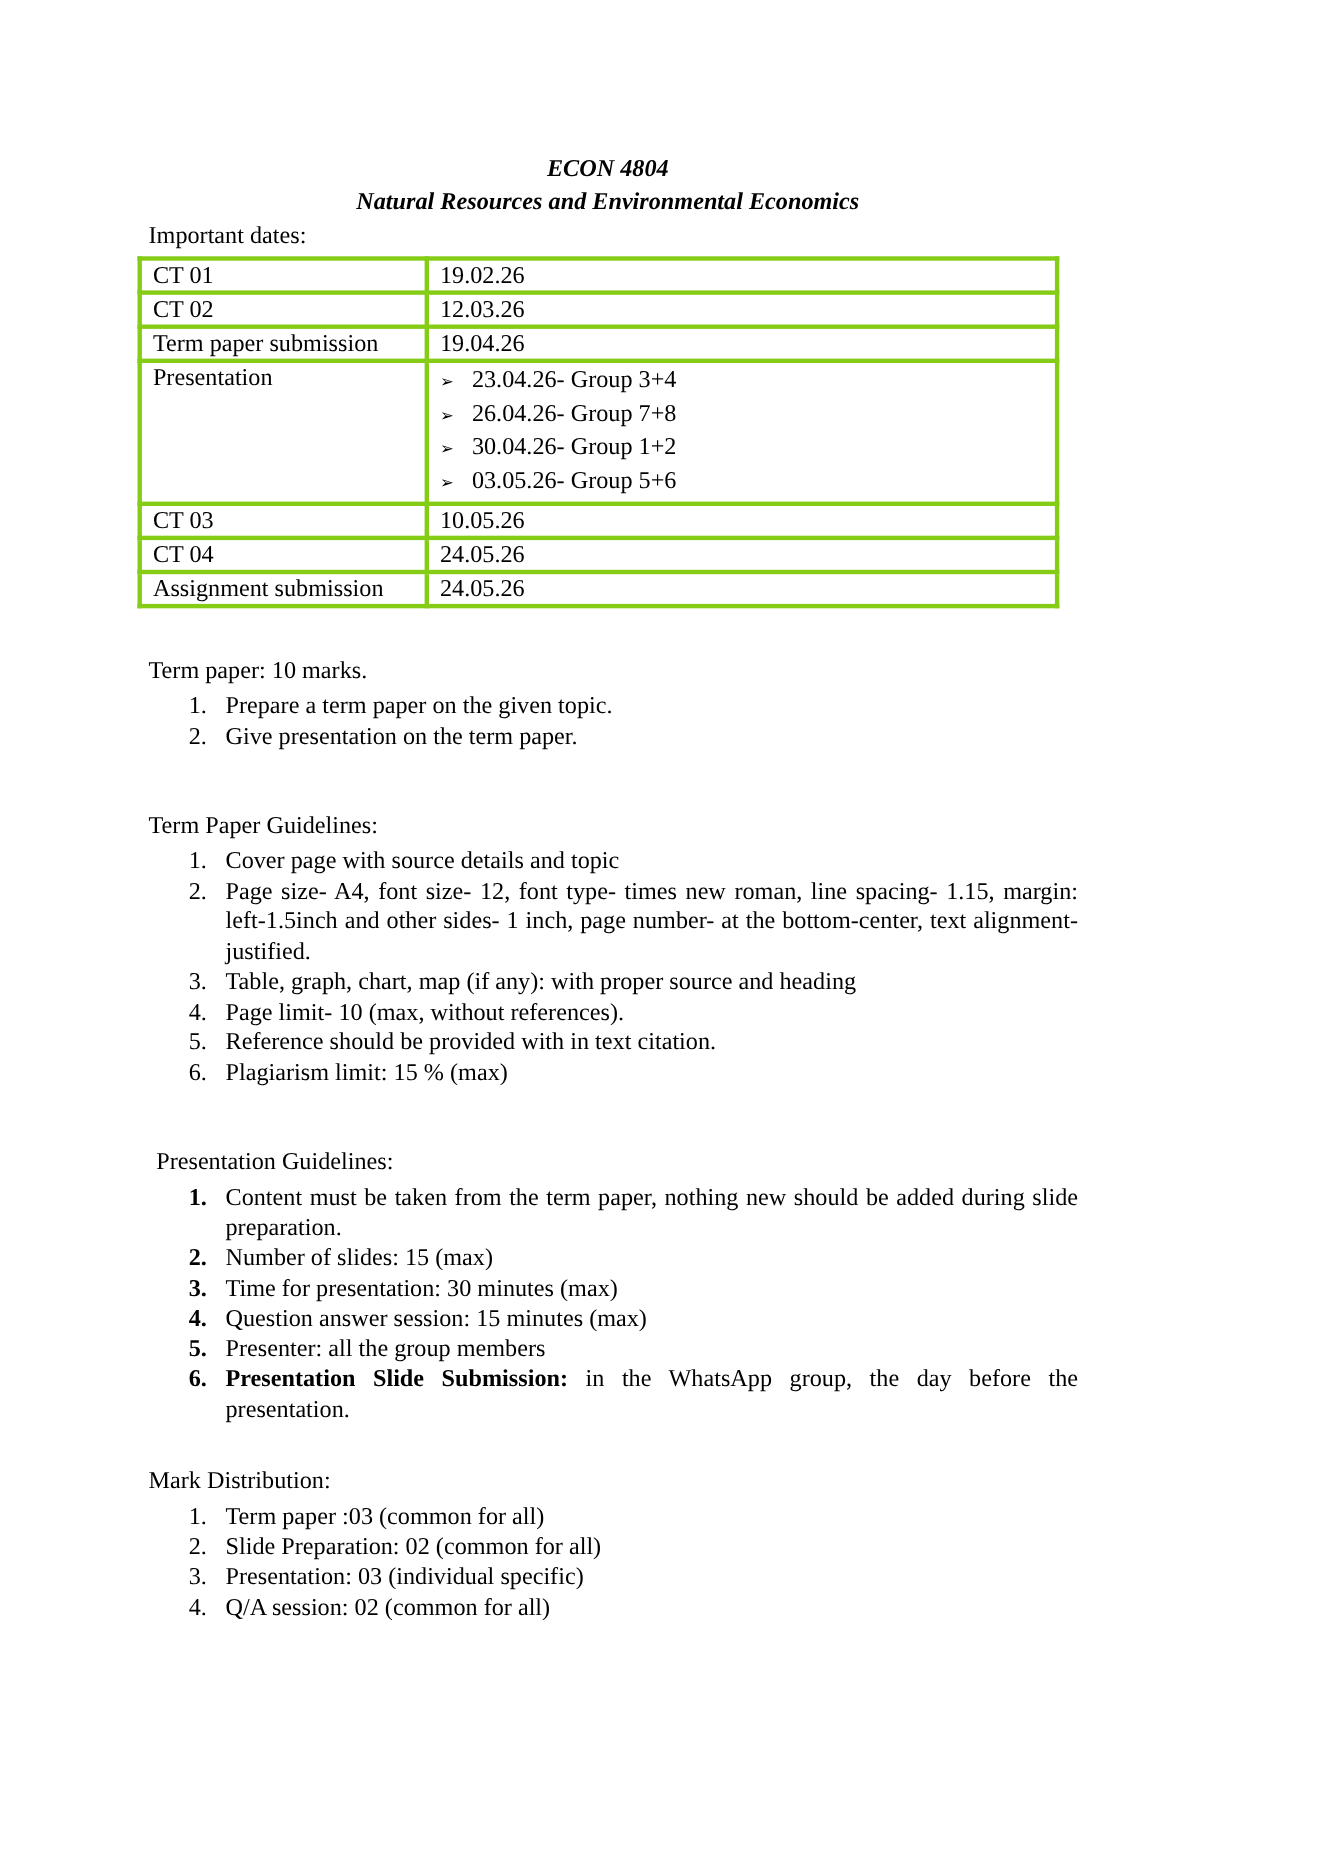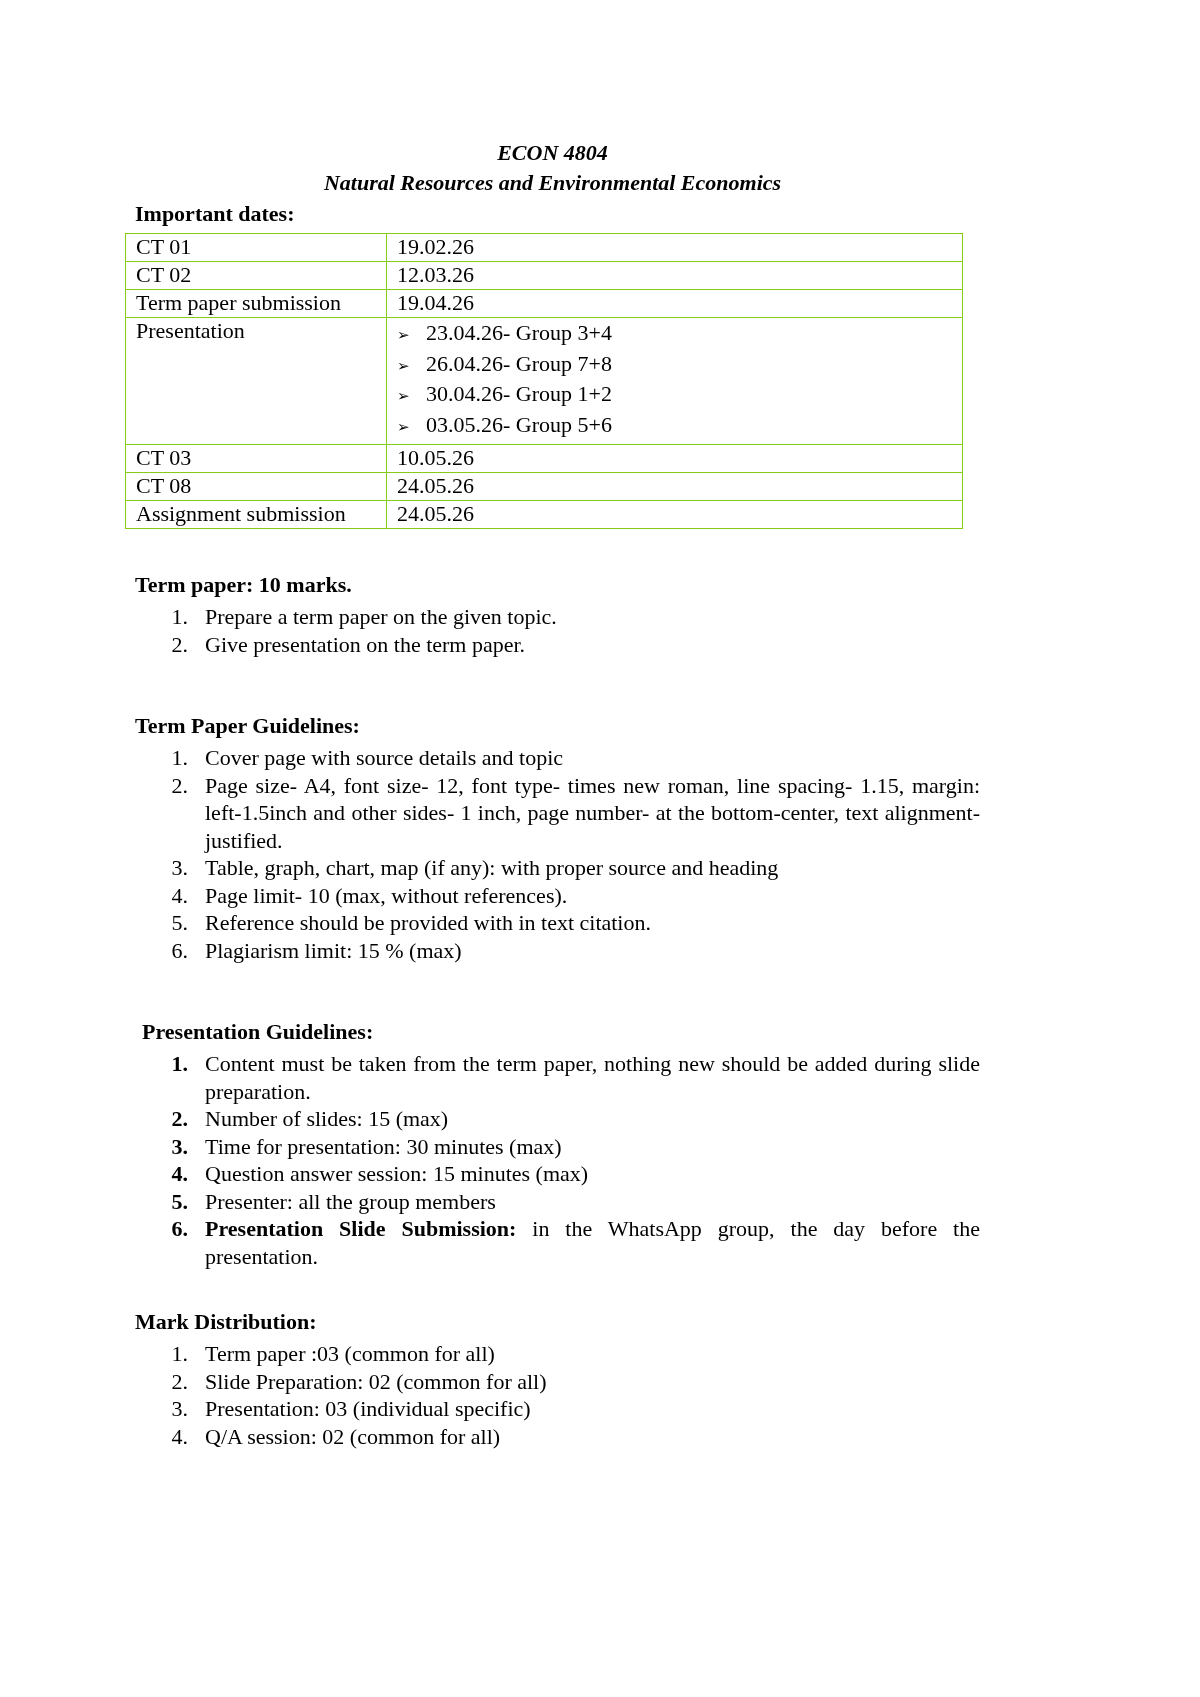--- a/index.html
+++ b/index.html
@@ -11,33 +11,33 @@
     position:relative;
   }
   .page { padding:138px 220px 60px 125px; }
 
   .center { text-align:center; }
   .bold { font-weight:bold; }
 
   .title-block { line-height:30px;font-style:italic; }
 
   .section-heading {
-    font-weight:bold;
+    font-weight:normal;
     margin-left:10px;
     line-height:28px;
   }
   .dates-heading { margin-top:2px; }
 
   table.dates {
     border-collapse:collapse;
     width:838px;
     margin-top:5px;
   }
   table.dates td {
-    border:1px solid #84cc16;
+    border:4px solid #84cc16;
     vertical-align:top;
     padding:1px 8px 3px 10px;
     line-height:23px;
   }
   td.label-cell { width:261px; }
   td.value-cell { padding-left:12px; }
 
   .bullet-line { line-height:27.5px; white-space:nowrap; }
   .bullet-glyph {
     display:inline-block;
@@ -105,21 +105,21 @@
             <div class="bullet-line" data-name="bullet-item"><span class="bullet-glyph" data-name="arrow-bullet-icon">➢</span><span data-name="bullet-text">26.04.26- Group 7+8</span></div>
             <div class="bullet-line" data-name="bullet-item"><span class="bullet-glyph" data-name="arrow-bullet-icon">➢</span><span data-name="bullet-text">30.04.26- Group 1+2</span></div>
             <div class="bullet-line" data-name="bullet-item"><span class="bullet-glyph" data-name="arrow-bullet-icon">➢</span><span data-name="bullet-text">03.05.26- Group 5+6</span></div>
           </td>
         </tr>
         <tr data-name="table-row">
           <td class="label-cell" data-name="row-label-cell">CT 03</td>
           <td class="value-cell" data-name="row-value-cell">10.05.26</td>
         </tr>
         <tr data-name="table-row">
-          <td class="label-cell" data-name="row-label-cell">CT 08</td>
+          <td class="label-cell" data-name="row-label-cell">CT 04</td>
           <td class="value-cell" data-name="row-value-cell">24.05.26</td>
         </tr>
         <tr data-name="table-row">
           <td class="label-cell" data-name="row-label-cell">Assignment submission</td>
           <td class="value-cell" data-name="row-value-cell">24.05.26</td>
         </tr>
       </tbody>
   </table>
 
   <div class="sections-host" data-name="sections">

